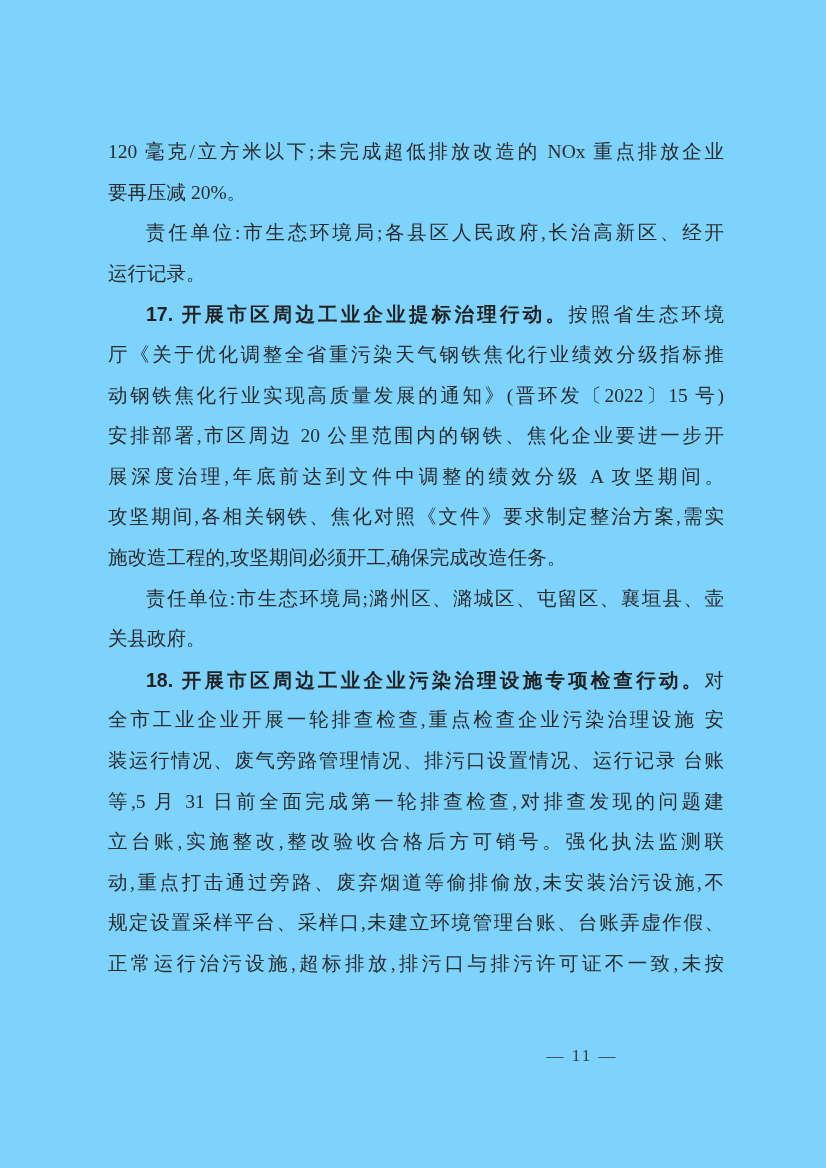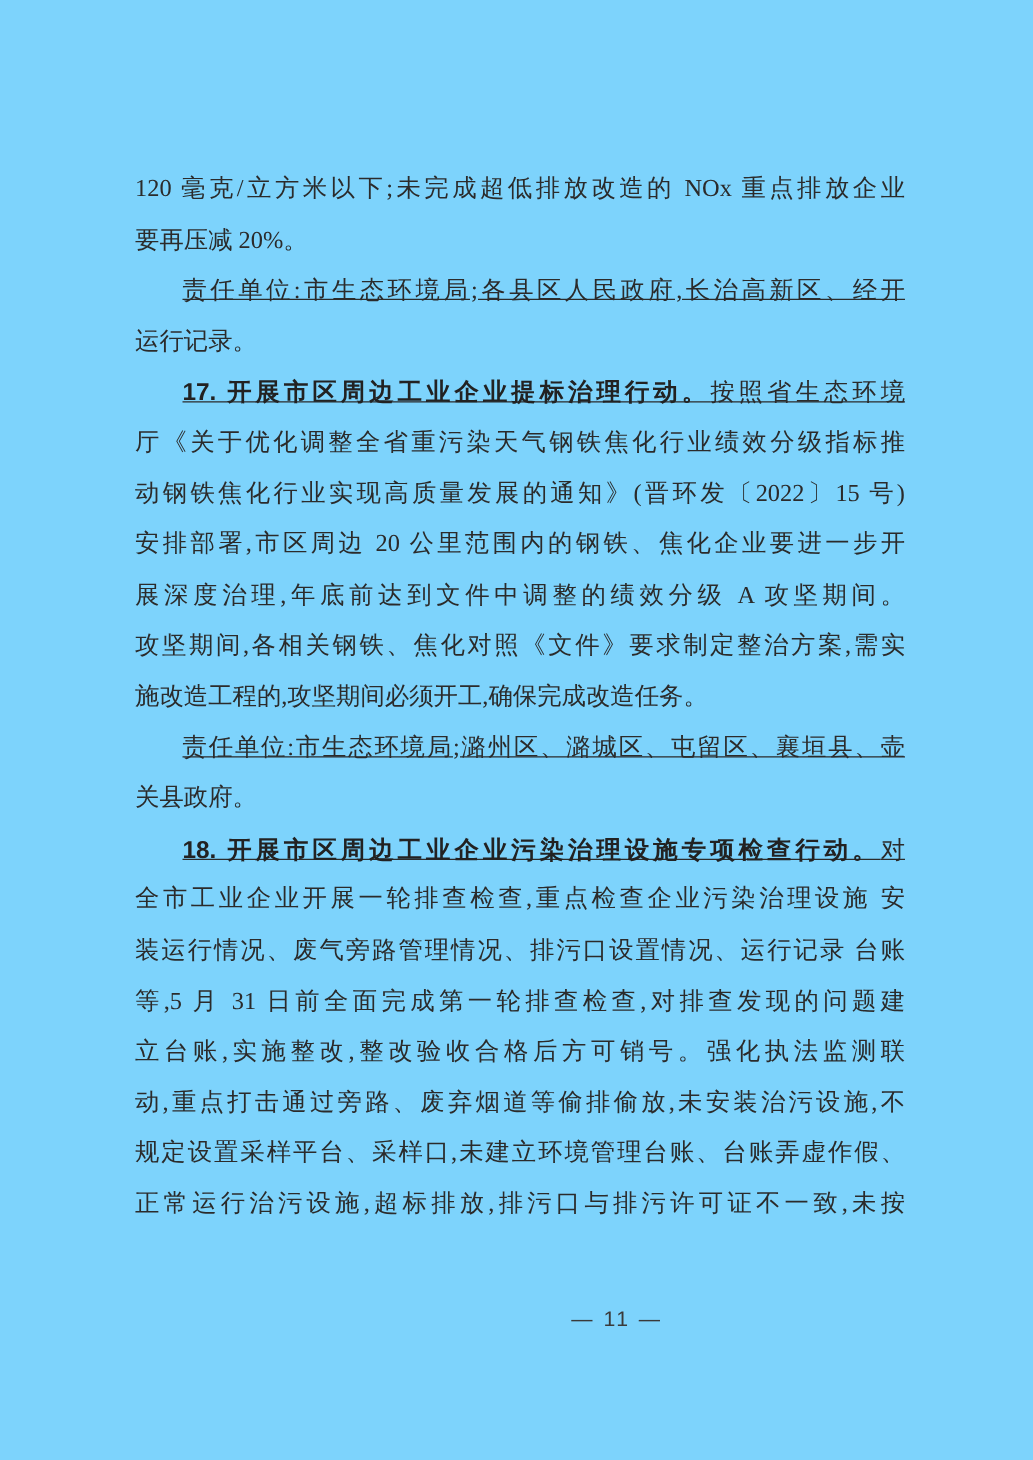--- a/index.html
+++ b/index.html
@@ -29,47 +29,46 @@
   .line {
     height: 40.6px;
     line-height: 40.6px;
     font-size: 19.5px;
     letter-spacing: 0;
     text-align: left;
     color: #2b2b2b;
   }
   .line.indent {
     padding-left: 38px;
-    text-decoration: underline;
   }
   .line.stretch {
     text-align: justify;
     text-align-last: justify;
   }
   .seg {
     font-weight: 400;
   }
   .seg-bold {
     font-weight: 700;
     font-family: "Liberation Sans", "DejaVu Sans", sans-serif;
     color: #222222;
   }
   .footer {
     position: absolute;
     top: 1044px;
     right: 103px;
     width: 250px;
     height: 24px;
     line-height: 24px;
-    text-align: left;
+    text-align: center;
     padding-right: 16px;
     font-size: 17px;
     letter-spacing: 2px;
     color: #3a3a3a;
-    font-family: Liberation Sans, sans-serif;
+    font-family: Liberation Serif, serif;
   }
 </style>
 </head>
 <body>
 
 <div class="page">
   <div class="text-block">
       <div class="line stretch"><span class="seg">120 毫克/立方米以下;未完成超低排放改造的 NOx 重点排放企业</span></div>
       <div class="line"><span class="seg">要再压减 20%。</span></div>
       <div class="line indent stretch"><span class="seg">责任单位:市生态环境局;各县区人民政府,长治高新区、经开</span></div>

